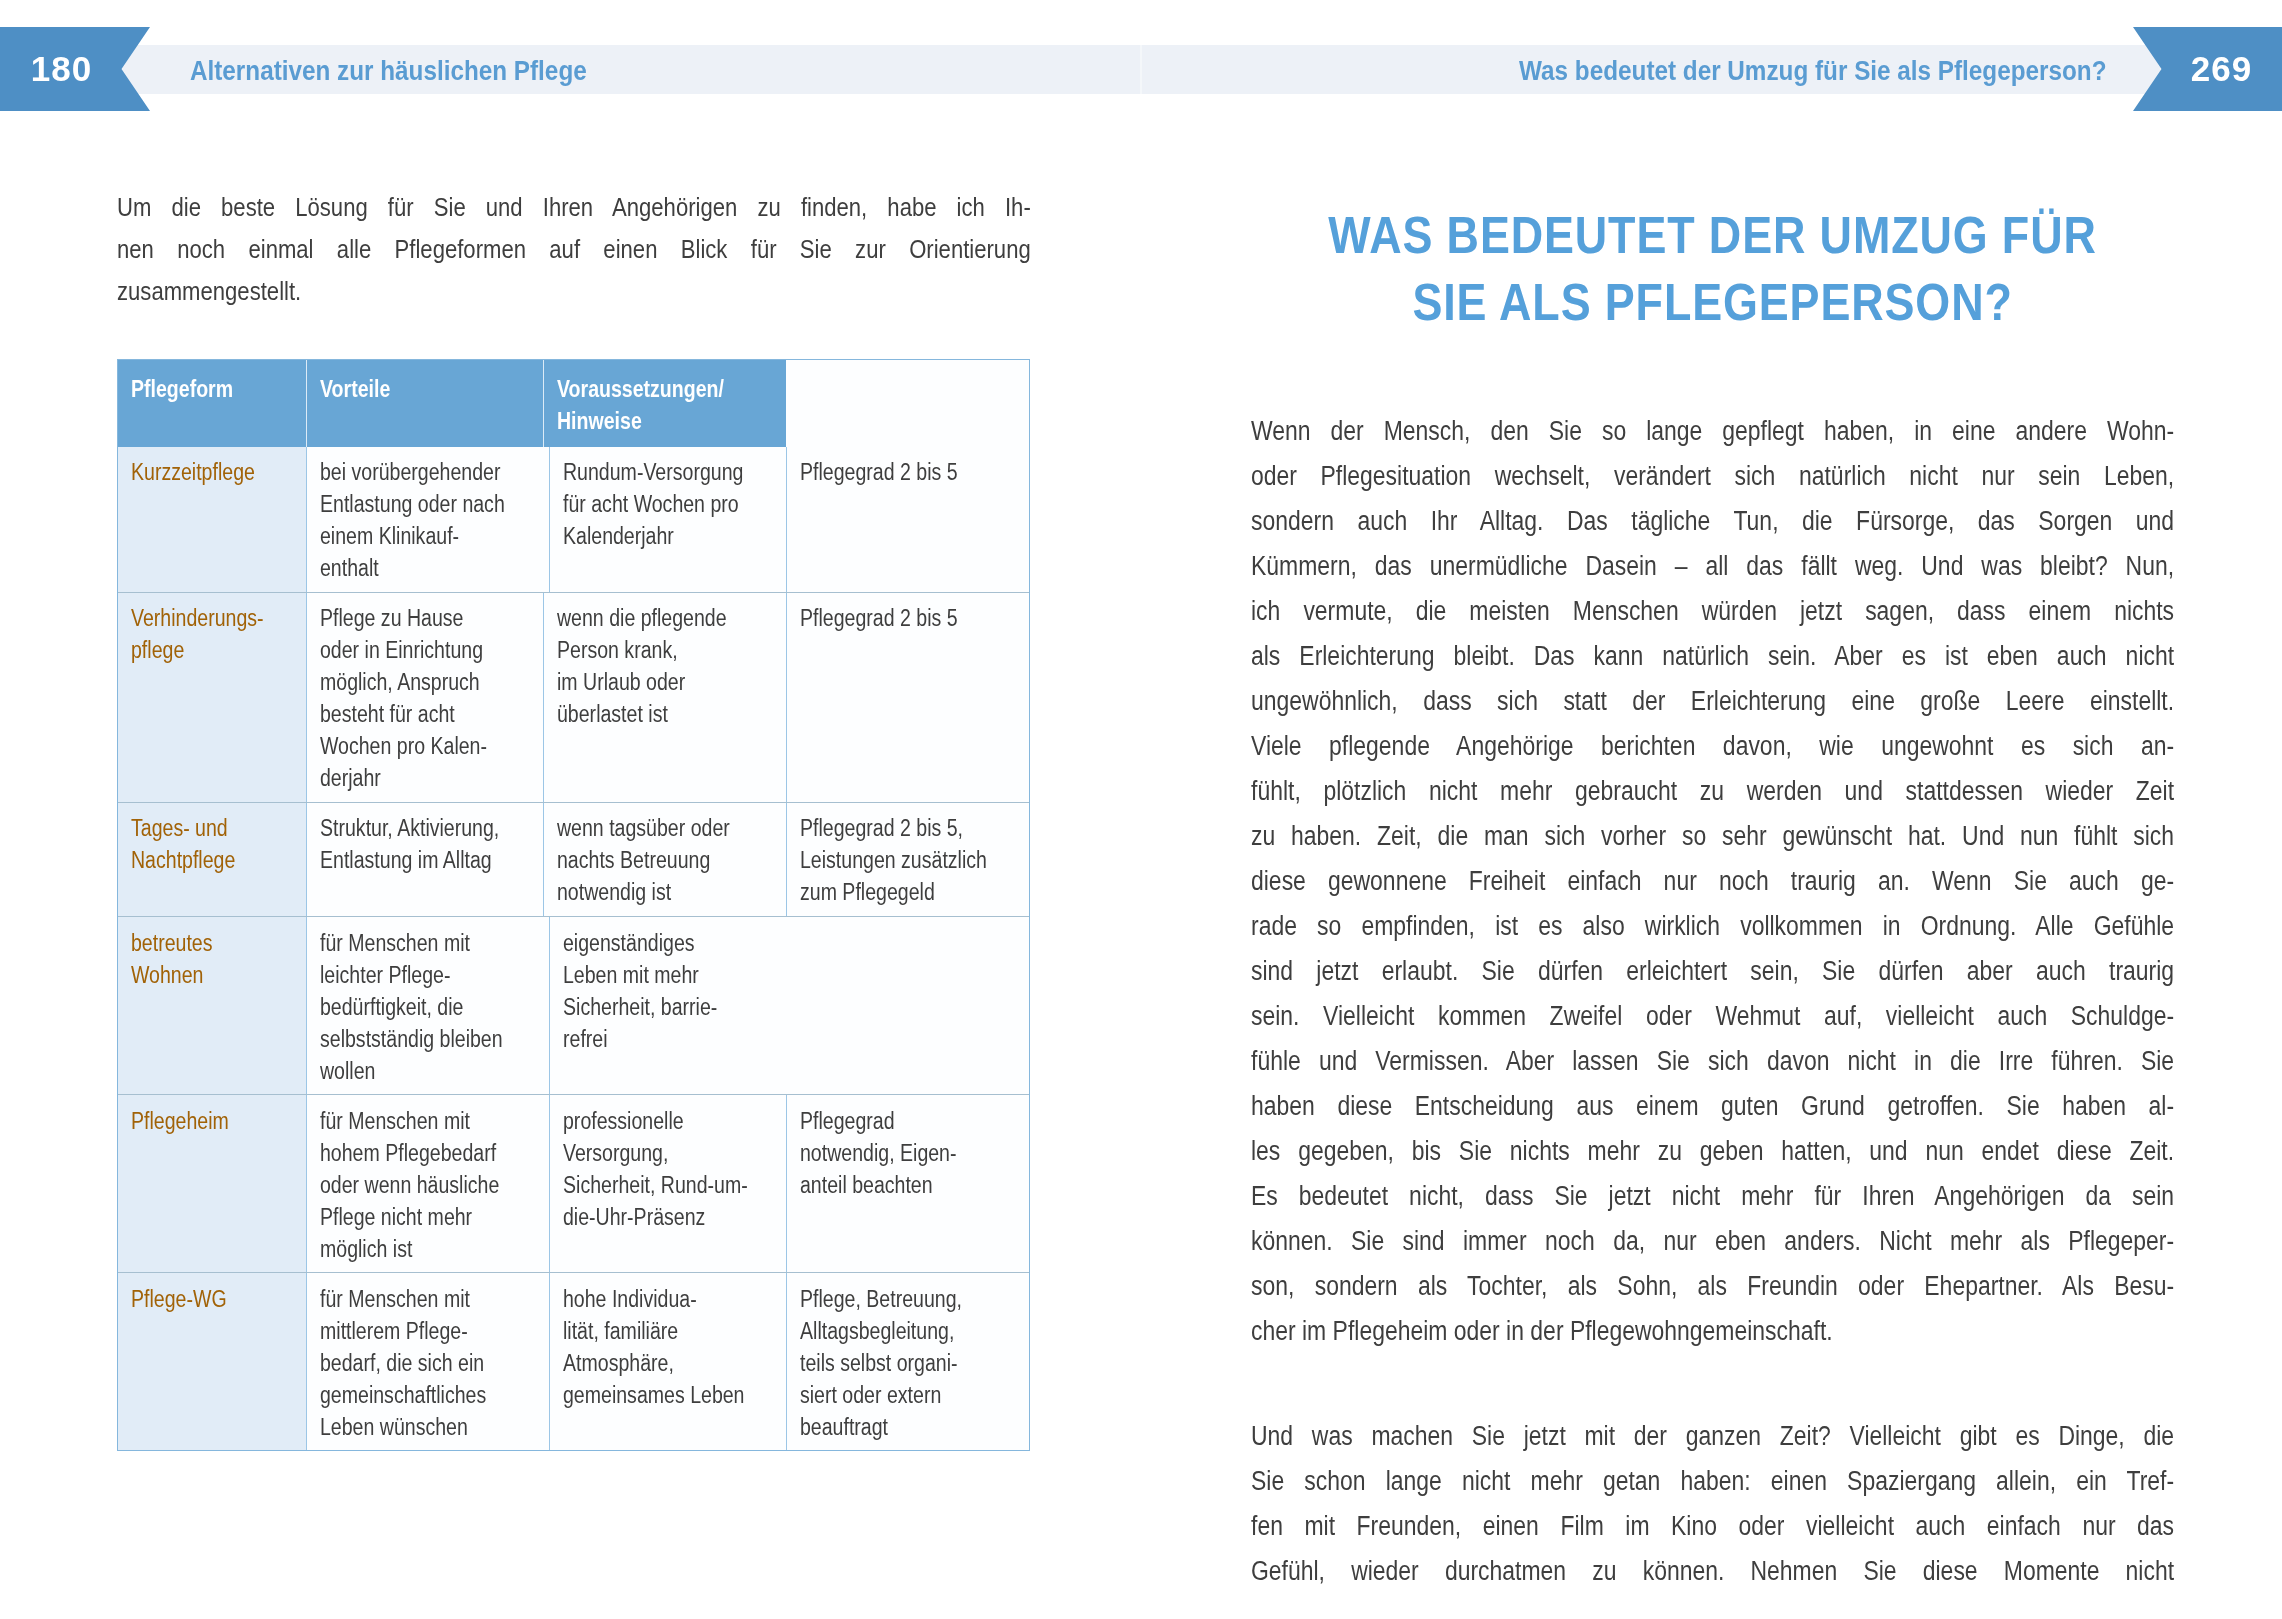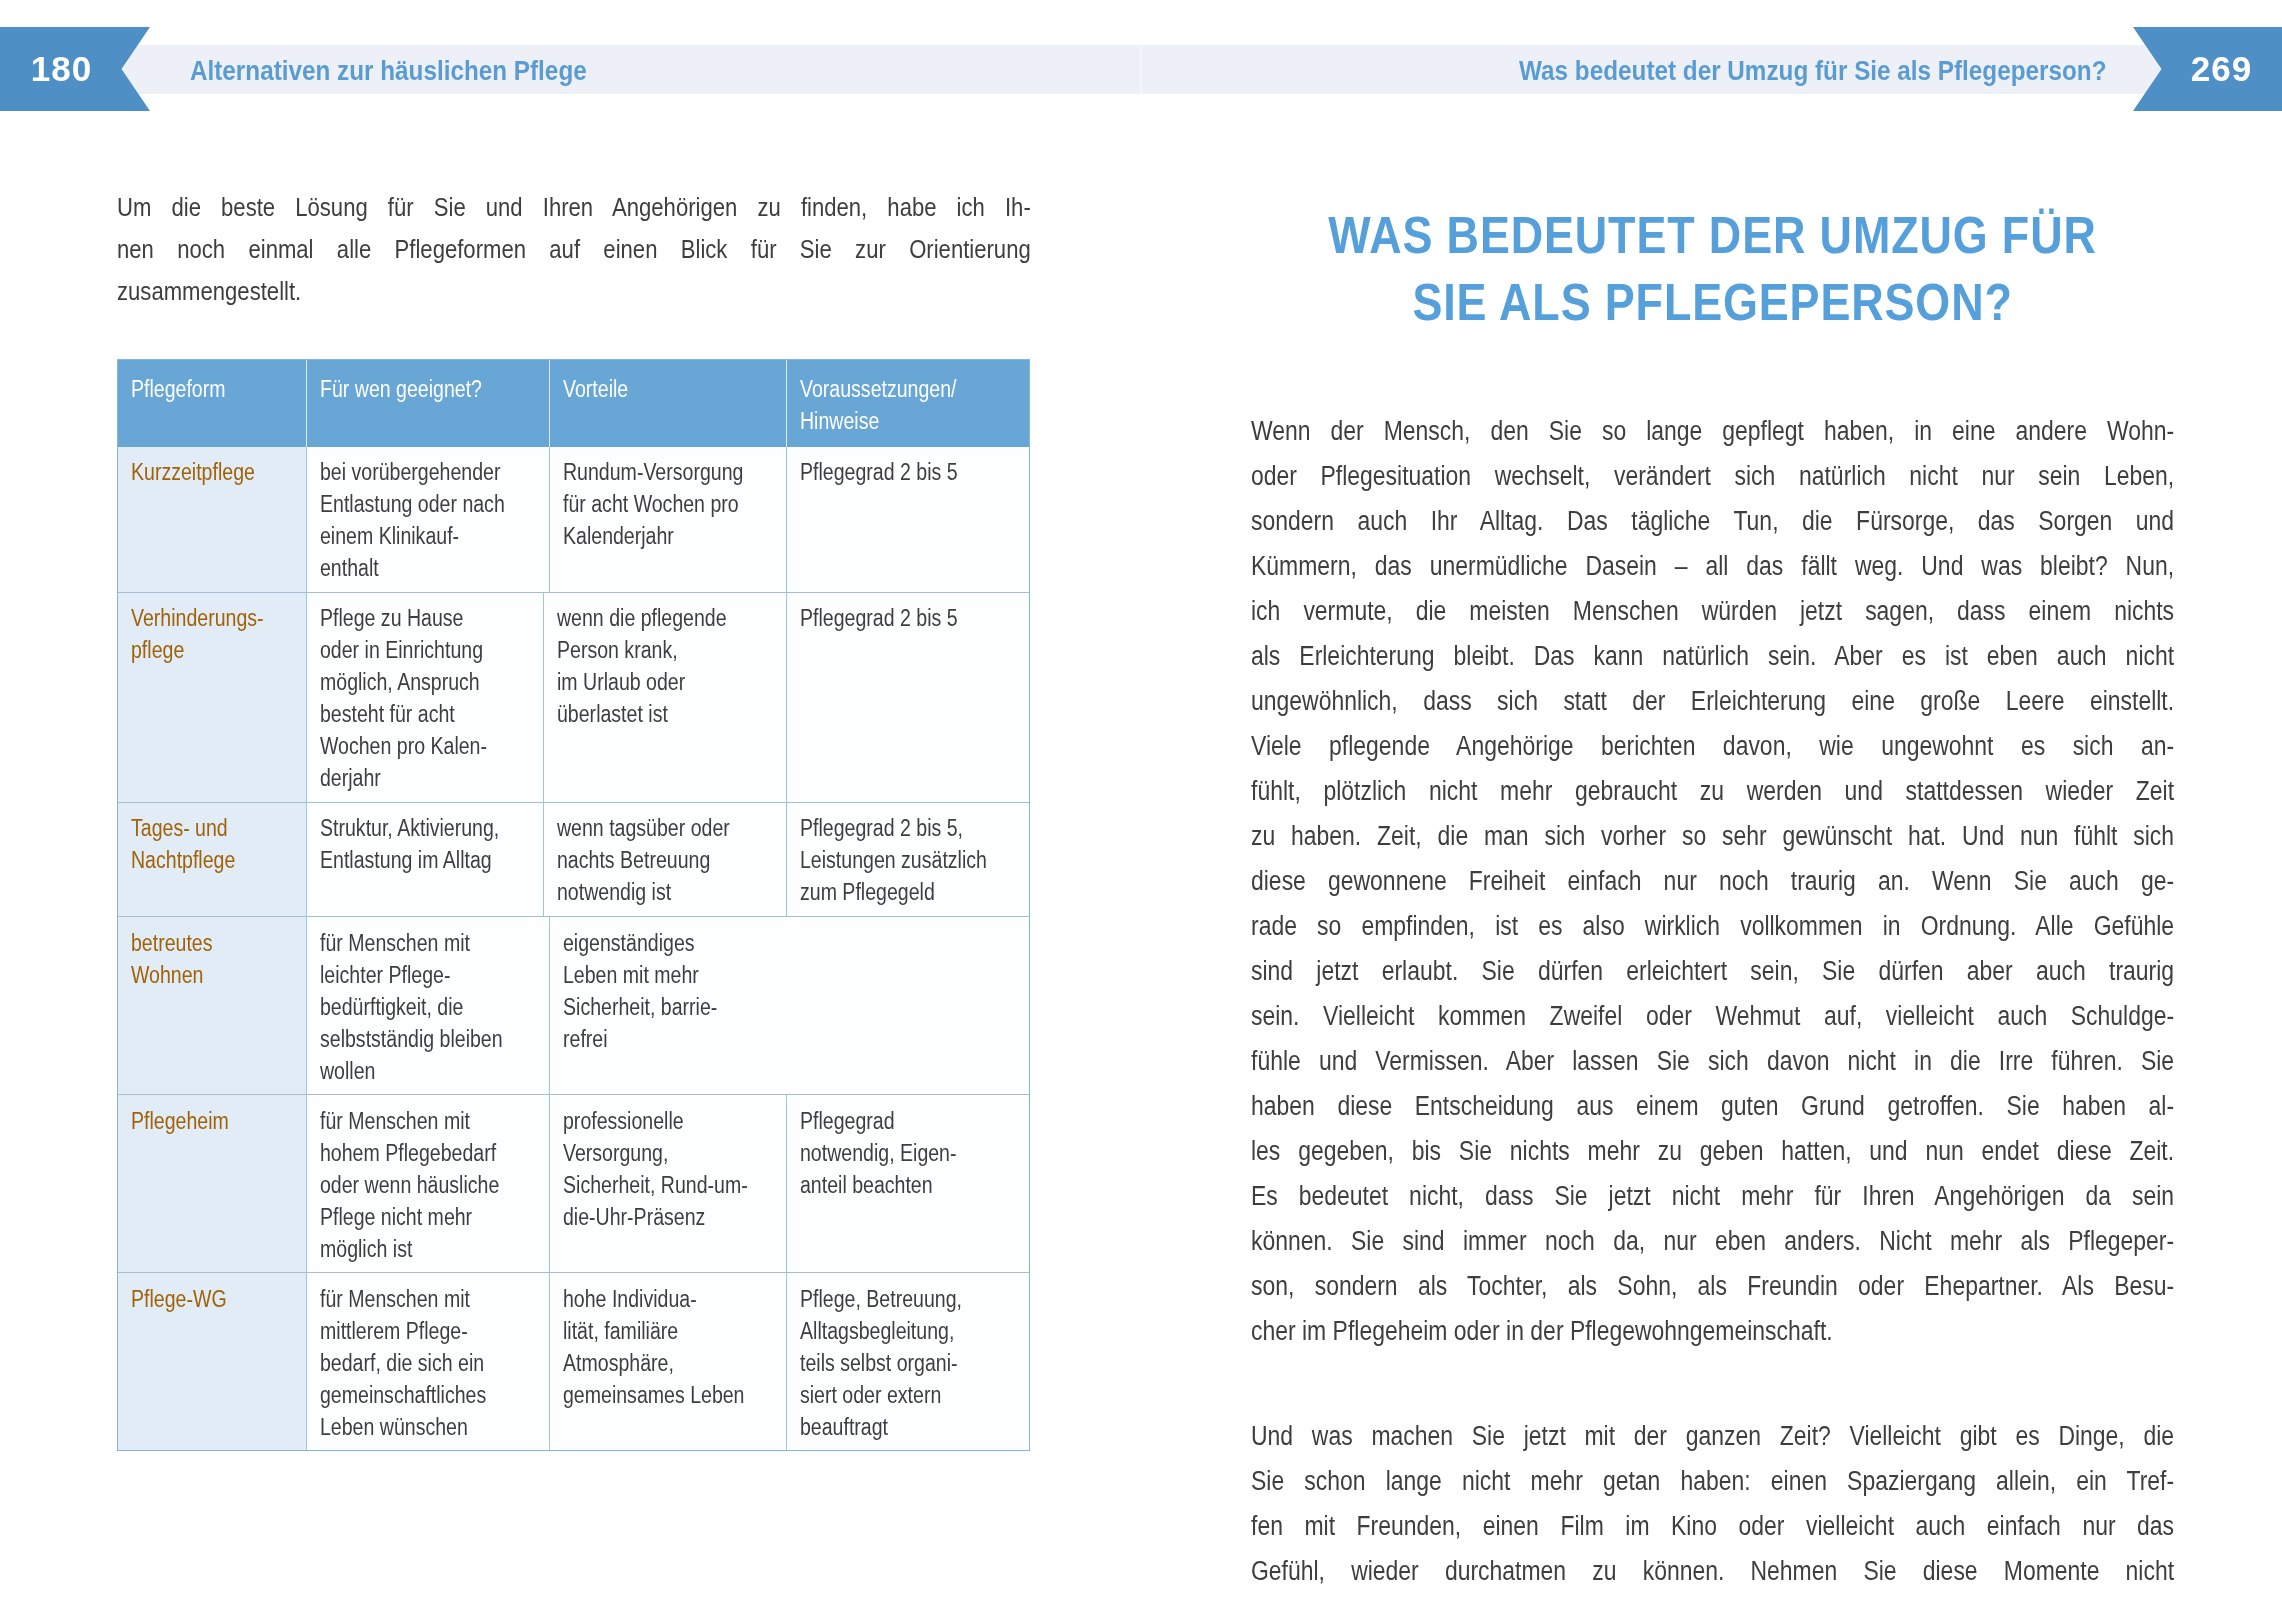--- a/index.html
+++ b/index.html
@@ -48,21 +48,21 @@
     border:1.9px solid #85b7dd;box-sizing:border-box;font-size:23px;background:#fdfeff;
   }
   .trow{display:flex}
   .trow + .trow{border-top:1.9px solid #a6bfd0}
   .cell{box-sizing:border-box;padding:9.5px 13.3px 7.6px;line-height:32px}
   .cell + .cell{border-left:1.9px solid #9cc6e6}
   .c1{width:20.6%;background:#e1ecf7;color:#a16207}
   .c2{width:26.7%}
   .c3{width:26%}
   .c4{width:26.7%}
-  .thead .cell{background:#68a6d5;color:#ffffff;font-weight:normal;padding-top:13.3px;padding-bottom:9.5px}
+  .thead .cell{background:#68a6d5;color:#ffffff;font-weight:bold;padding-top:13.3px;padding-bottom:9.5px}
   .thead .c1{background:#68a6d5}
   .thead .cell + .cell{border-left-color:#dcebf7}
   .cl{white-space:nowrap;transform:scaleX(.85);transform-origin:0 50%}
 </style>
 </head>
 <body>
 
 <div class="band"></div>
 <div class="gutter-seam"></div>
 <div class="tab left">
@@ -79,24 +79,20 @@
 <div class="line">Um die beste Lösung für Sie und Ihren Angehörigen zu finden, habe ich Ih-</div>
     <div class="line">nen noch einmal alle Pflegeformen auf einen Blick für Sie zur Orientierung</div>
     <div class="line last">zusammengestellt.</div>
   </div>
 
 <div class="table">
   <div class="trow thead">
     <div class="cell c1">
 
     <div class="cl last">Pflegeform</div>
-      </div>
-    <div class="cell c2">
-
-    <div class="cl last">Für wen geeignet?</div>
       </div>
     <div class="cell c3">
 
     <div class="cl last">Vorteile</div>
       </div>
     <div class="cell c4">
 
     <div class="cl">Voraussetzungen/</div>
         <div class="cl last">Hinweise</div>
       </div>

